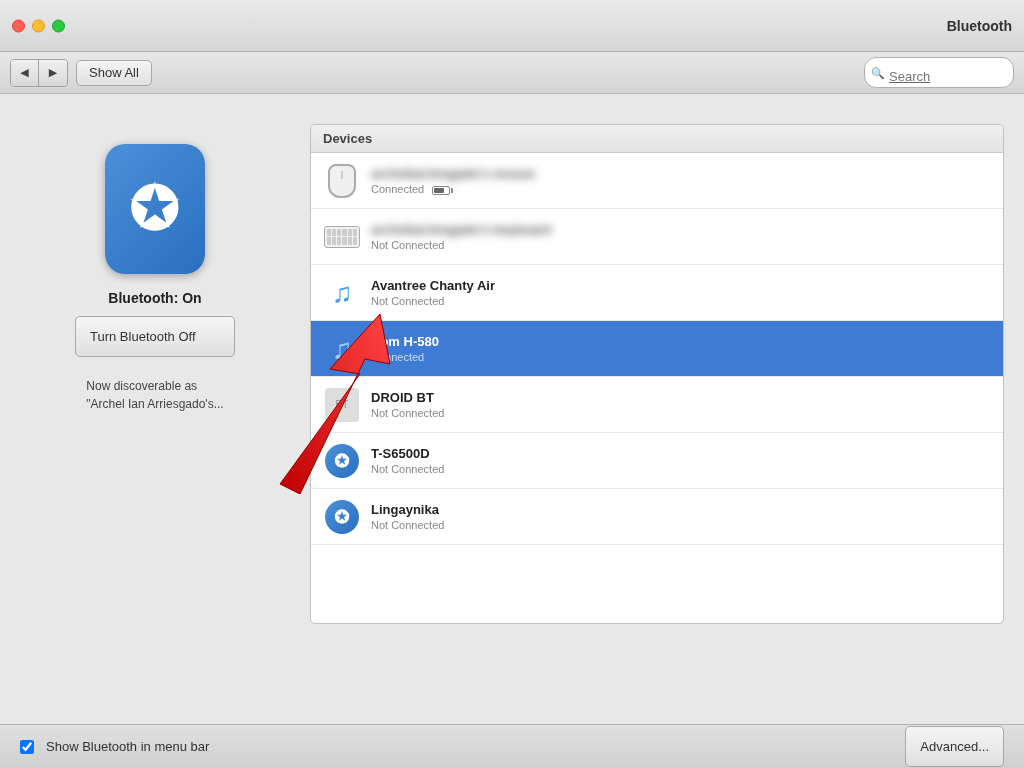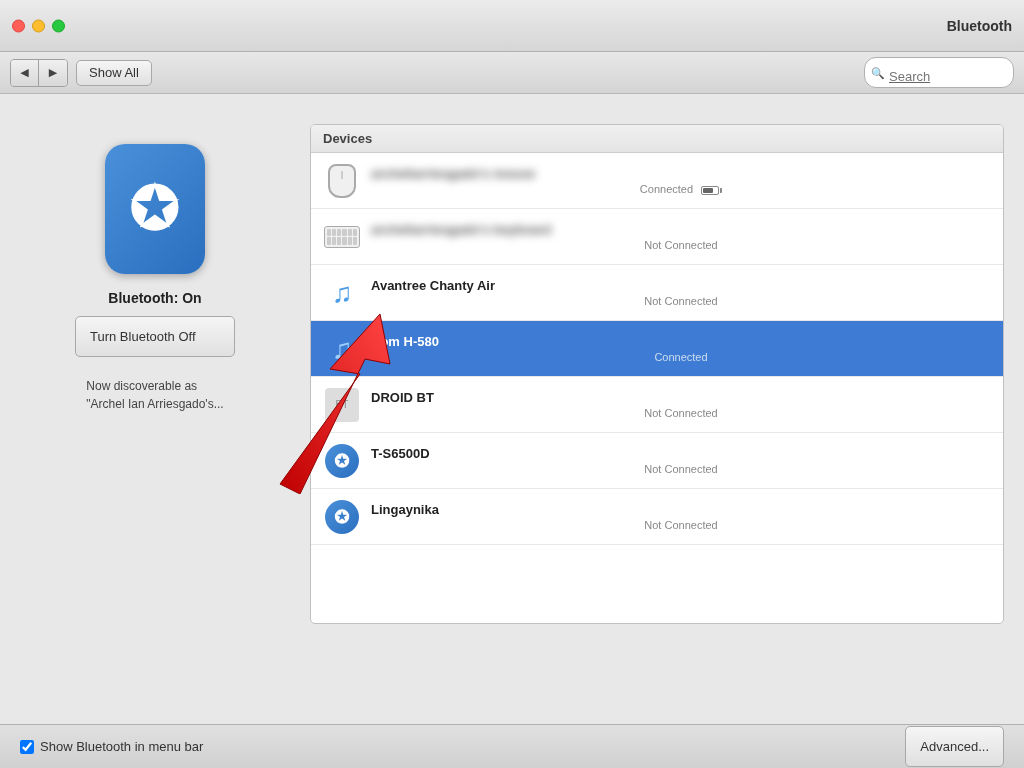--- a/index.html
+++ b/index.html
@@ -237,21 +237,20 @@
     .device-name.blurred {
       filter: blur(4px);
       color: #555;
     }
     .device-item.selected .device-name { color: white; }
     .device-item.selected .device-status { color: #cde; }
     .device-status {
       font-size: 11px;
       color: #888;
       margin-top: 2px;
-      text-align: center;
     }
 
     
     .battery {
       display: inline-flex;
       align-items: center;
       margin-left: 5px;
     }
     .battery-body {
       width: 18px;
@@ -287,21 +286,21 @@
       background: linear-gradient(to bottom, #e0e0e0, #d0d0d0);
       border-top: 1px solid #b0b0b0;
       display: flex;
       align-items: center;
       padding: 0 20px;
       gap: 10px;
     }
     .checkbox-wrap {
       display: flex;
       align-items: center;
-      gap: 6px;
+      gap: 12px;
       font-size: 13px;
       color: #333;
     }
     .checkbox-wrap input[type=checkbox] {
       width: 14px;
       height: 14px;
       cursor: pointer;
     }
     .advanced-btn {
       margin-left: auto;

